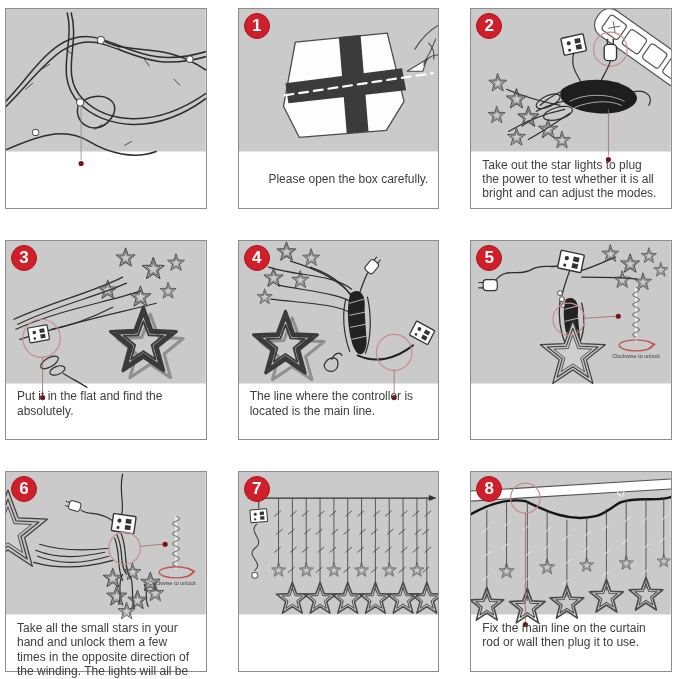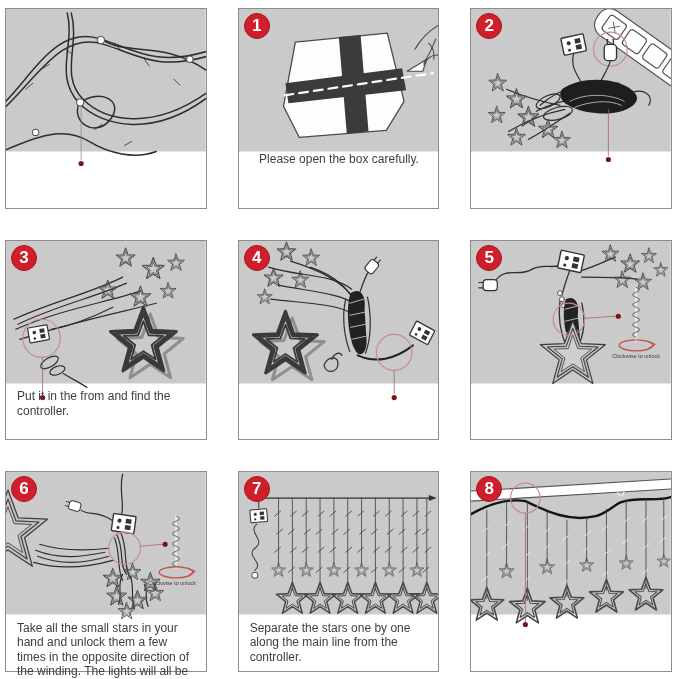--- a/index.html
+++ b/index.html
@@ -7,21 +7,21 @@
   .sheet{width:679px;height:679px;box-sizing:border-box;padding:8px 7px 7px 5px;
          display:grid;grid-template-columns:repeat(3,1fr);grid-template-rows:repeat(3,1fr);
          column-gap:31px;row-gap:31px;}
   .panel{position:relative;border:1px solid #8d8d8d;background:#ffffff;box-sizing:border-box;}
   .fig{position:absolute;left:0;top:0;width:100%;height:100%;stroke-linecap:round;stroke-linejoin:round;}
   .badge{position:absolute;left:5px;top:4px;width:26px;height:26px;border-radius:50%;
          background:#d01f2a;border:1px solid #a8141c;color:#fff;display:flex;align-items:center;
          justify-content:center;font-weight:bold;font-size:17px;box-sizing:border-box;}
   .caption{position:absolute;left:0;right:0;bottom:0;height:57px;box-sizing:border-box;
            padding:7px 10px 0 11px;font-size:12px;line-height:1.2;color:#3e3e3e;}
-  .caption.center{text-align:center;padding-top:1px;}
+  .caption.center{text-align:right;padding-top:21px;}
   .anno{font-size:5.5px;fill:#3e3e3e;}
   .defsvg{position:absolute;width:0;height:0;overflow:hidden;}
 </style>
 </head>
 <body>
 
 <svg class="defsvg" aria-hidden="true">
   <defs>
     <path id="star" d="M0,-10 L2.47,-3.4 L9.51,-3.09 L3.99,1.3 L5.88,8.09 L0,4.2 L-5.88,8.09 L-3.99,1.3 L-9.51,-3.09 L-2.47,-3.4 Z"></path>
     <g id="star2">
@@ -160,20 +160,21 @@
         <use href="#star2" transform="translate(78,120) scale(1.0)"></use>
         <use href="#star2" transform="translate(46,128) scale(0.95)"></use>
         <use href="#star2" transform="translate(92,131) scale(0.9)"></use>
       </g>
       <line x1="139" y1="100" x2="139" y2="146" stroke="#a66666" stroke-width="0.8"></line>
       <circle cx="139" cy="150" r="2.6" fill="#7a1216"></circle>
     </svg>
     <div class="badge">
         <span>2</span>
       </div>
+    <div class="caption">Take out the star lights to plug the power to test whether it is all bright and can adjust the modes.</div>
   </section>
 
   <section class="panel">
     <svg class="fig" viewBox="0 0 202 198" preserveAspectRatio="none">
       <rect width="202" height="142" fill="#cacaca"></rect>
       <g stroke="#2d2d2d" stroke-width="1.2" fill="none">
         <path d="M8,78 C48,60 86,52 118,36"></path>
         <path d="M10,88 C56,68 98,62 136,50"></path>
         <path d="M14,98 C70,80 112,72 152,62"></path>
         <path d="M12,83 C52,64 90,56 122,42"></path>
@@ -194,21 +195,21 @@
         <use href="#bigstar" transform="translate(139,101) scale(3.5)"></use>
       </g>
       <circle cx="36" cy="97" r="19" stroke="#c98c8c" stroke-width="1.2" fill="none"></circle>
       <use href="#controller" transform="translate(33,93) rotate(-10)"></use>
       <line x1="37" y1="116" x2="37" y2="152" stroke="#a66666" stroke-width="0.8"></line>
       <circle cx="37" cy="156" r="2.6" fill="#7a1216"></circle>
     </svg>
     <div class="badge">
         <span>3</span>
       </div>
-    <div class="caption">Put it in the from and find the controller.</div>
+    <div class="caption">Put it in the flat and find the absolutely.</div>
   </section>
 
   <section class="panel">
     <svg class="fig" viewBox="0 0 202 198" preserveAspectRatio="none">
       <rect width="202" height="142" fill="#cacaca"></rect>
       <g stroke="#4a4a4a" stroke-width="1" fill="none">
         <use href="#star2" transform="translate(22,18) scale(0.9)"></use>
         <use href="#star2" transform="translate(48,11) scale(1.0)"></use>
         <use href="#star2" transform="translate(73,17) scale(0.9)"></use>
         <use href="#star2" transform="translate(35,37) scale(1.0)"></use>
@@ -237,20 +238,21 @@
       </g>
       <path d="M120,114 C138,122 158,118 176,104" stroke="#222222" stroke-width="2" fill="none"></path>
       <use href="#controller" transform="translate(185,92) rotate(28) scale(1.05)"></use>
       <circle cx="157" cy="111" r="18" stroke="#c98c8c" stroke-width="1.2" fill="none"></circle>
       <line x1="157" y1="129" x2="157" y2="152" stroke="#a66666" stroke-width="0.8"></line>
       <circle cx="157" cy="156" r="2.6" fill="#7a1216"></circle>
     </svg>
     <div class="badge">
         <span>4</span>
       </div>
+    <div class="caption">The line where the controller is located is the main line.</div>
   </section>
 
   <section class="panel">
     <svg class="fig" viewBox="0 0 202 198" preserveAspectRatio="none">
       <rect width="202" height="142" fill="#cacaca"></rect>
       <use href="#plug" transform="translate(20,44) rotate(-90) scale(1.1)"></use>
       <g stroke="#2d2d2d" stroke-width="1.3" fill="none">
         <path d="M26,38 C36,26 50,36 62,28 C74,22 82,28 90,24"></path>
         <path d="M100,29 C96,40 94,46 92,54"></path>
         <path d="M110,30 C124,26 136,20 146,16"></path>
@@ -368,21 +370,20 @@
         <use href="#drop-b" x="138" y="26"></use>
         <use href="#drop-s" x="152" y="26"></use>
         <use href="#drop-b" x="166" y="26"></use>
         <use href="#drop-s" x="180" y="26"></use>
         <use href="#drop-b" x="190" y="26"></use>
       </g>
     </svg>
     <div class="badge">
         <span>7</span>
       </div>
-    <div class="caption">Separate the stars one by one along the main line from the controller.</div>
   </section>
 
   <section class="panel">
     <svg class="fig" viewBox="0 0 202 198" preserveAspectRatio="none">
       <rect width="202" height="142" fill="#cacaca"></rect>
       <g>
         <path d="M0,19 L202,7 L202,17 L0,29 Z" fill="#ffffff"></path>
         <path d="M0,19 L202,7 M0,29 L202,17" stroke="#555555" stroke-width="1.1" fill="none"></path>
       </g>
       <path d="M0,42 C18,32 36,26 55,29 C78,40 100,50 126,44 C138,41 144,33 152,30 C170,24 186,30 202,25" stroke="#151515" stroke-width="2.4" fill="none"></path>
@@ -438,15 +439,16 @@
         <use href="#tick" x="196" y="46"></use>
           <use href="#tick" x="194" y="68"></use>
       </g>
       <circle cx="55" cy="26" r="15" stroke="#c98c8c" stroke-width="1.2" fill="none"></circle>
       <line x1="55" y1="41" x2="55" y2="149" stroke="#a66666" stroke-width="0.8"></line>
       <circle cx="55" cy="152" r="2.6" fill="#7a1216"></circle>
     </svg>
     <div class="badge">
         <span>8</span>
       </div>
+    <div class="caption">Fix the main line on the curtain rod or wall then plug it to use.</div>
   </section>
 
 </div>
 
 </body></html>

